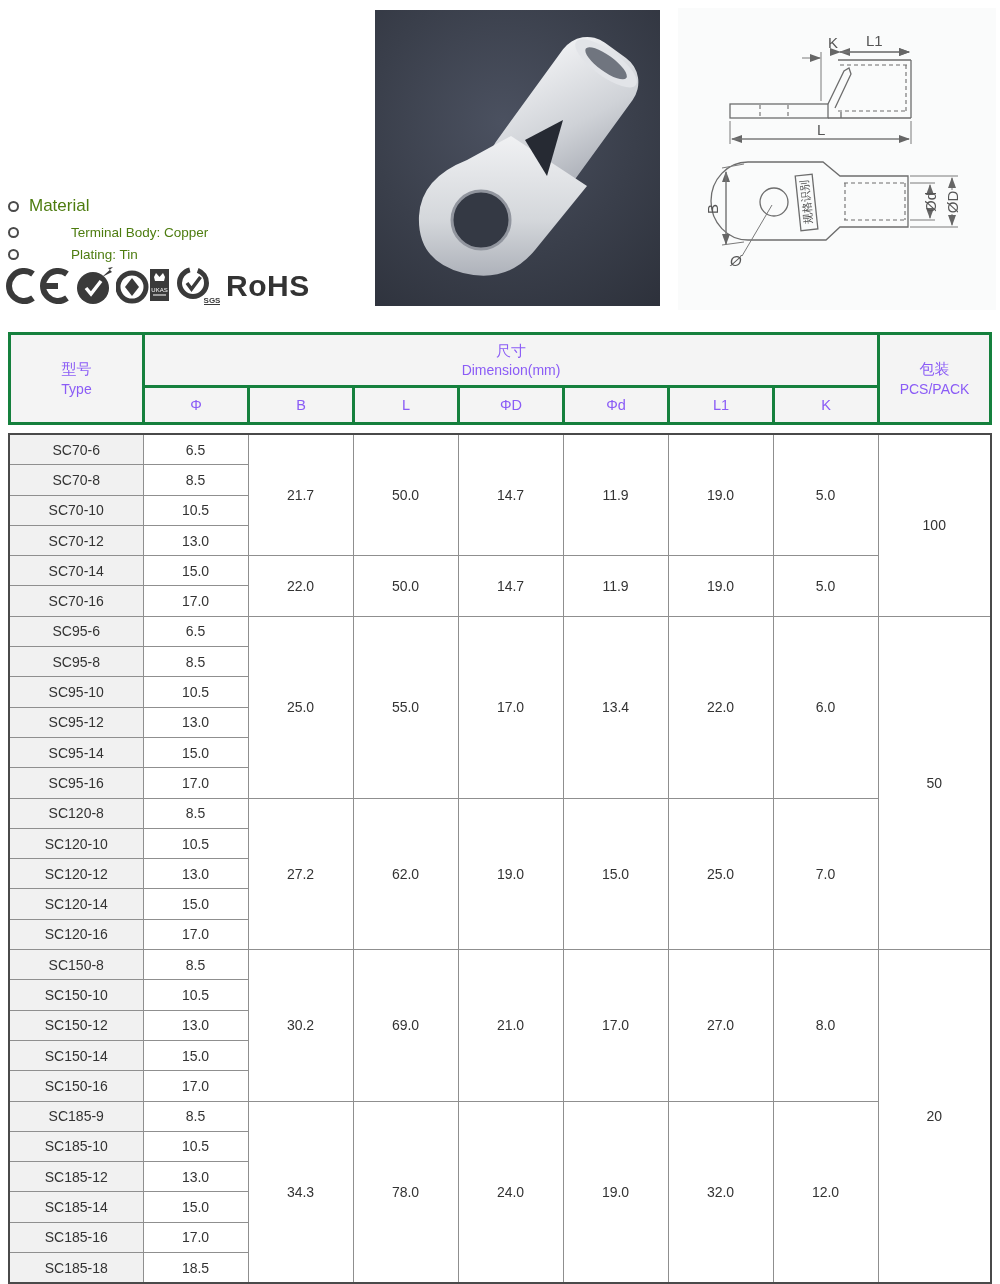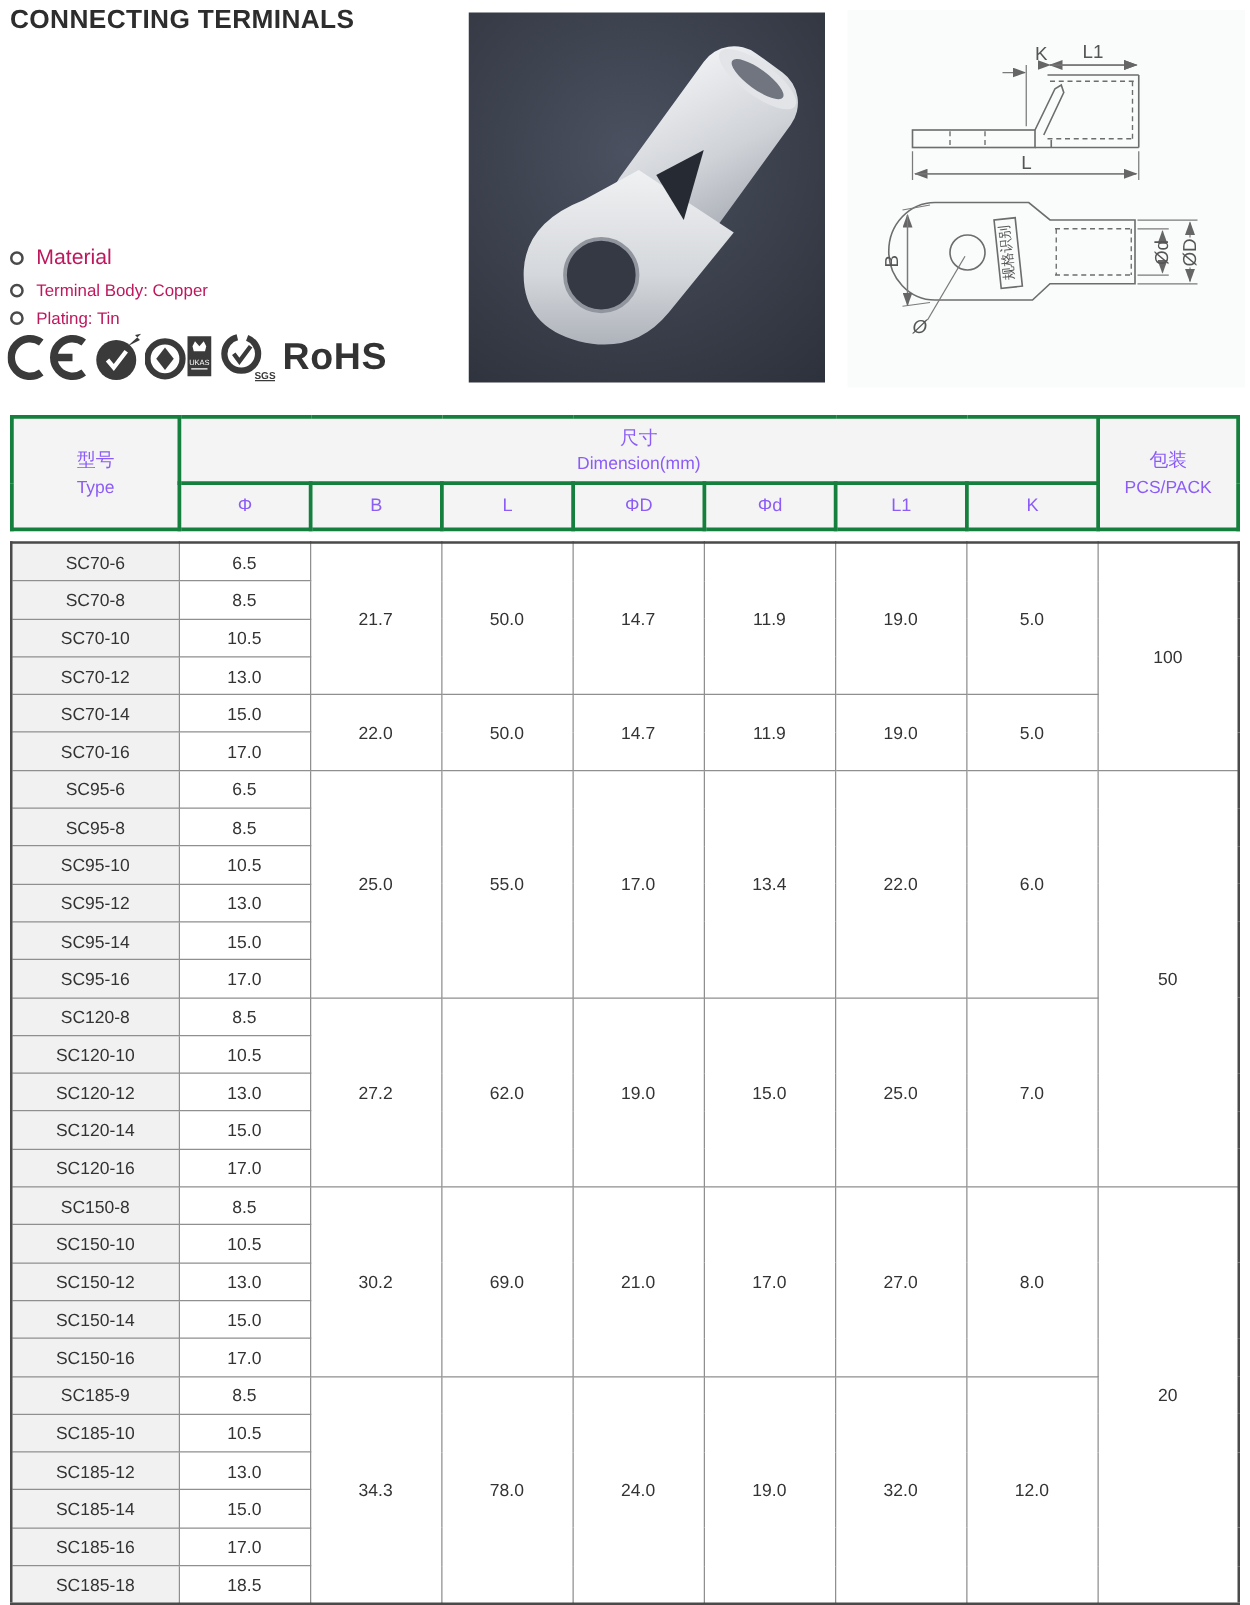--- a/index.html
+++ b/index.html
@@ -14,23 +14,23 @@
   .photo svg{display:block;width:100%;height:100%;}
   .drawing{position:absolute;left:678px;top:8px;width:318px;height:302px;background:#fafbfb;}
   .drawing svg{display:block;width:100%;height:100%;}
   .dline{stroke:#6d6d6d;stroke-width:1.3;fill:none;}
   .dthin{stroke:#7a7a7a;stroke-width:1;fill:none;}
   .ddash{stroke:#6d6d6d;stroke-width:1.1;fill:none;stroke-dasharray:4 3;}
   .dtext{fill:#555;font-size:15px;font-family:"Liberation Sans",sans-serif;}
   .dtext-sm{fill:#555;font-size:11px;font-family:"Liberation Sans",sans-serif;}
 
   .material{position:absolute;left:8px;top:196px;}
-  .mat-row{display:flex;align-items:center;margin-bottom:7px;color:#be185d;}
+  .mat-row{display:flex;align-items:center;margin-bottom:7px;color:#4d7c0f;}
   .mat-row.first{font-size:17px;margin-bottom:9px;}
-  .mat-row.small{font-size:13.5px;}
+  .mat-row.small{font-size:13.5px;gap:42px;}
   .bullet{width:7px;height:7px;border:2px solid #4a4a4a;border-radius:50%;
           margin-right:10px;flex:none;background:#fff;}
 
   .certs{position:absolute;left:6px;top:262px;height:48px;display:flex;align-items:center;gap:0;}
   .rohs{font-size:30px;font-weight:800;color:#333;letter-spacing:.5px;margin-left:0;}
 
   
   .tablewrap{position:absolute;left:8px;top:332px;width:984px;}
   table{border-collapse:collapse;table-layout:fixed;width:984px;}
   col.c-type{width:134px;} col.c-dim{width:105px;} col.c-pack{width:auto;}
@@ -45,21 +45,20 @@
   .spec-body{margin-top:8px;border:2px solid #4a4a4a;border-bottom-width:3px;}
   .spec-body td{border:1px solid #8f8f8f;text-align:center;vertical-align:middle;
                 font-size:14px;color:#333;height:29.3px;padding:0;background:#fff;}
   .spec-body td.type-cell{background:#f1f1f1;}
 </style>
 </head>
 <body>
 
 <div class="page">
 
-  <h1 class="title">CONNECTING TERMINALS</h1>
 
   <div class="photo">
     <svg viewBox="0 0 285 296">
       <defs>
         <linearGradient id="sv1" x1="0" y1="0" x2="1" y2="1">
           <stop offset="0" stop-color="#f2f3f5"></stop>
             <stop offset=".55" stop-color="#cfd2d7"></stop>
             <stop offset="1" stop-color="#a2a6af"></stop>
         </linearGradient>
         <linearGradient id="sv2" x1="0" y1="0" x2="0" y2="1">

